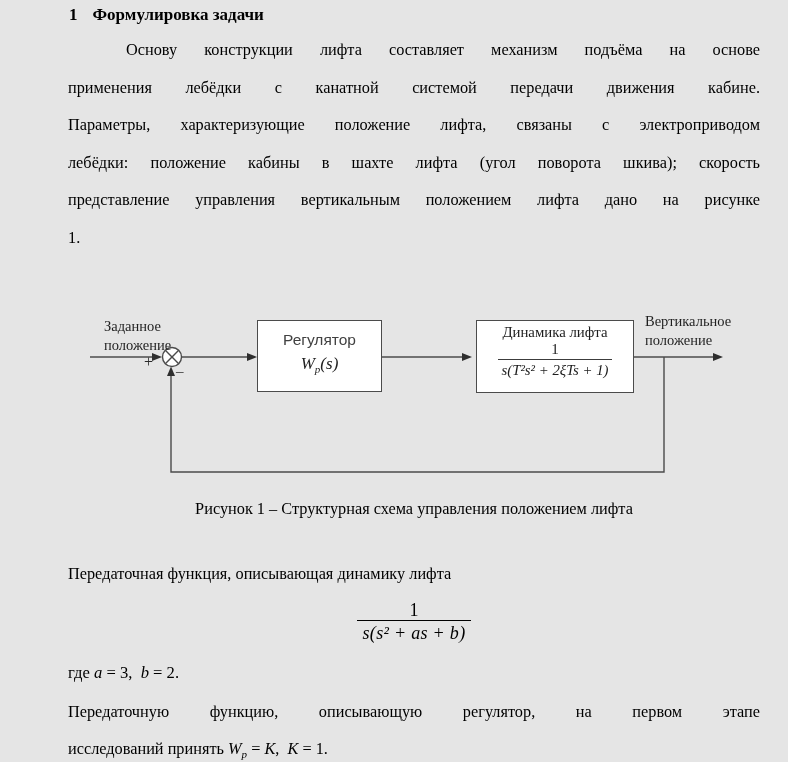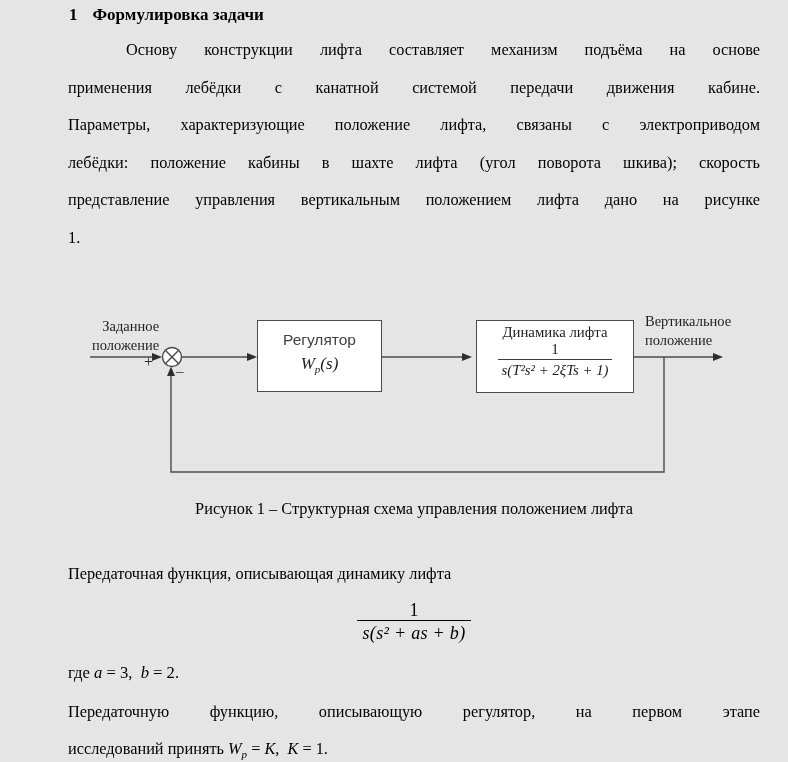--- a/index.html
+++ b/index.html
@@ -13,21 +13,21 @@
 
   
   .para{position:absolute;left:68px;width:692px;top:31px;font-size:16.3px;line-height:37.5px;}
   .jline{text-align:justify;text-align-last:justify;}
   .jline.indent{text-indent:58px;}
   .plainline{text-align:left;}
 
   
   .diagram-svg{position:absolute;left:0;top:300px;}
   .dlabel{position:absolute;font-size:14.5px;line-height:18.5px;color:#1f1f1f;}
-  .dlabel.given{left:92px;top:317px;text-align:right;}
+  .dlabel.given{left:104px;top:317px;}
   .dlabel.vert{left:645px;top:312px;}
   .sign{position:absolute;color:#2a2a2a;}
   .sign.plus{left:144px;top:353px;font-size:16px;}
   .sign.minus{left:176px;top:363px;font-size:15px;}
   .dbox{position:absolute;background:#fff;border:1.4px solid #4b4b4b;
         box-sizing:border-box;text-align:center;}
   .dbox.reg{left:257px;top:320px;width:125px;height:72px;}
   .reg-title{margin-top:10px;font-family:"Liberation Sans",sans-serif;
              font-size:15.5px;color:#414141;}
   .reg-formula{margin-top:5px;font-size:17px;font-style:italic;color:#222;}

